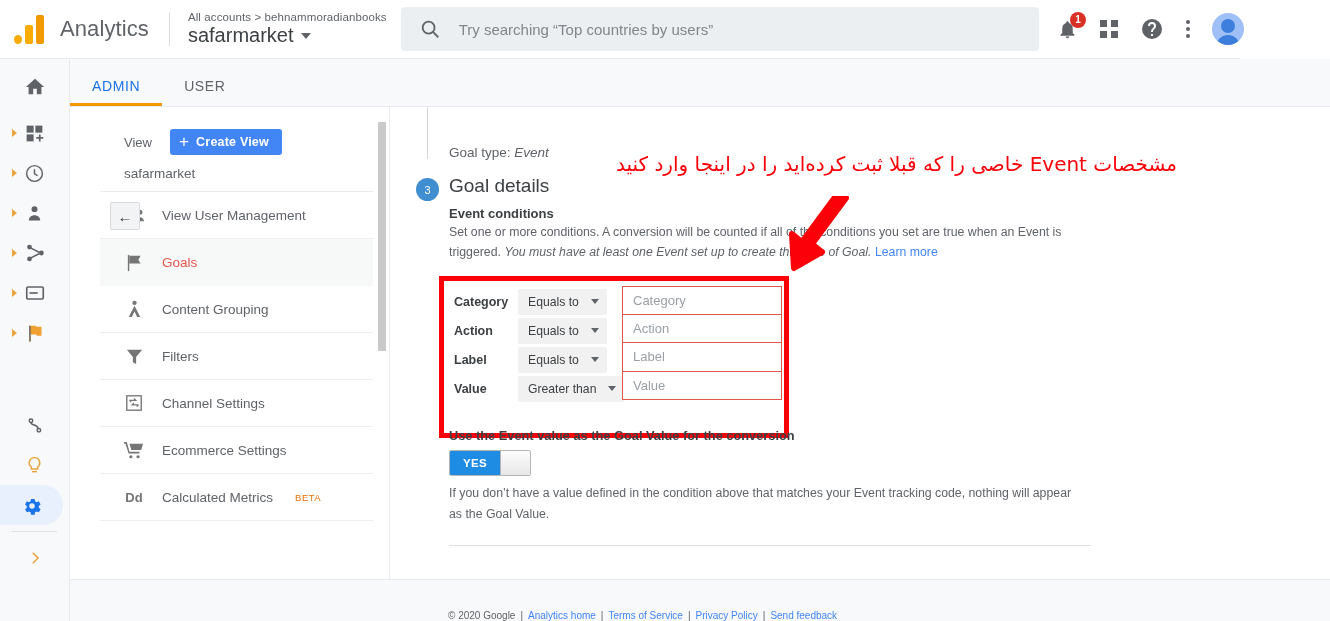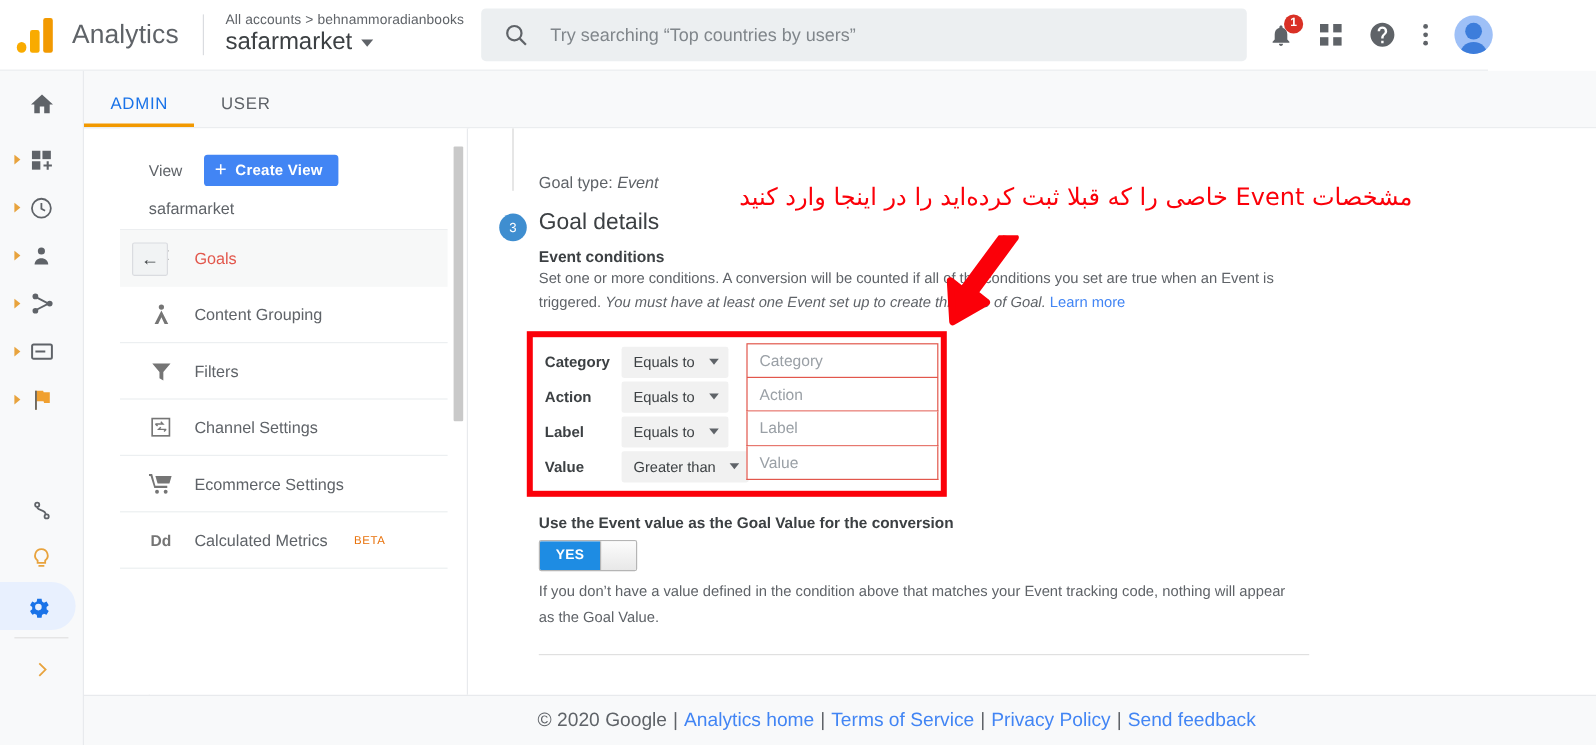--- a/index.html
+++ b/index.html
@@ -129,21 +129,21 @@
   .evt-cond { position: absolute; left: 58px; top: 99px; font-size: 13px; color: #3c4043; font-weight: 700; }
   .evt-desc {
     position: absolute; left: 58px; top: 115px; width: 638px;
     font-size: 12.3px; color: #5f6368; line-height: 20px;
   }
   .evt-desc i { font-style: italic; }
   .evt-desc a { color: #4285f4; text-decoration: none; }
 
   
   .cond-box {
-    position: absolute; left: 48px; top: 169px; width: 350px; height: 138px;
+    position: absolute; left: 48px; top: 169px; width: 350px; height: 162px;
     border: 5px solid #fb0009;
   }
   .cond-rows { position: absolute; left: 10px; top: 6px; }
   .crow { display: flex; align-items: center; height: 29px; }
   .crow .clabel { width: 64px; font-size: 12.5px; font-weight: 700; color: #3c4043; }
   .sel-box {
     background: #f1f1f1; border-radius: 2px; height: 26px; display: flex;
     align-items: center; justify-content: flex-start; padding: 0 8px 0 10px;
     font-size: 12.2px; color: #3c4043; min-width: 77px; gap: 12px;
   }
@@ -166,22 +166,22 @@
     display: flex; align-items: center; justify-content: center; letter-spacing: .3px;
   }
   .toggle .knob { width: 30px; background: linear-gradient(#fcfcfc,#e8e8e8); border-left: 1px solid #b5b5b5; }
   .tg-desc { position: absolute; left: 58px; top: 376px; width: 625px; font-size: 12.3px; color: #5f6368; line-height: 21px; }
   .hr-main { position: absolute; left: 58px; top: 438px; width: 642px; height: 1px; background: #e0e0e0; }
 
   
   .footer {
     position: absolute; top: 579px; left: 70px; width: 1260px; height: 42px;
     background: #f8f9fa; border-top: 1px solid #e8eaed;
-    display: flex; align-items: center; padding-left: 378px;
-    font-size: 16px; color: #5f6368;
+    display: flex; align-items: flex-end; padding-left: 378px;
+    font-size: 10px; color: #5f6368;
   }
   .footer a { color: #4285f4; text-decoration: none; }
   .footer .sep { margin: 0 5px; color: #5f6368; }
 
   
   .fa-text {
     position: absolute; left: 616px; top: 152px; font-size: 20px; color: #fb0009;
     direction: rtl; white-space: nowrap; font-family: "DejaVu Sans", sans-serif;
   }
   .fa-arrow { position: absolute; left: 788px; top: 196px; width: 64px; height: 76px; }
@@ -330,20 +330,31 @@
   <div class="panel">
     <div class="panel-head">
       <span class="lbl">View</span>
       <span class="create-btn">
         <span class="plus">+</span>
         <span>Create View</span>
       </span>
     </div>
     <div class="panel-sub">safarmarket</div>
 
+    <div class="nav-item">
+      <span class="ni-ic">
+        <svg width="21" height="15" viewBox="0 0 24 16" fill="#757575">
+            <circle cx="5" cy="4" r="3"></circle>
+            <circle cx="12" cy="3" r="3.3"></circle>
+            <circle cx="19" cy="4" r="3"></circle>
+            <path d="M0 15c0-3 2.2-5 5-5s5 2 5 5zM7 15c0-3.4 2.2-6 5-6s5 2.6 5 6zM14 15c0-3 2.2-5 5-5s5 2 5 5z"></path>
+          </svg>
+      </span>
+      <span class="lab">View User Management</span>
+    </div>
     <div class="nav-item sel">
       <span class="ni-ic">
         <svg width="19" height="19" viewBox="0 0 20 20" fill="#757575">
             <path d="M3 2h1.5v17H3z"></path>
             <path d="M4.5 3h12l-2.5 4 2.5 4h-12z"></path>
           </svg>
       </span>
       <span class="lab">Goals</span>
     </div>
     <div class="nav-item">

